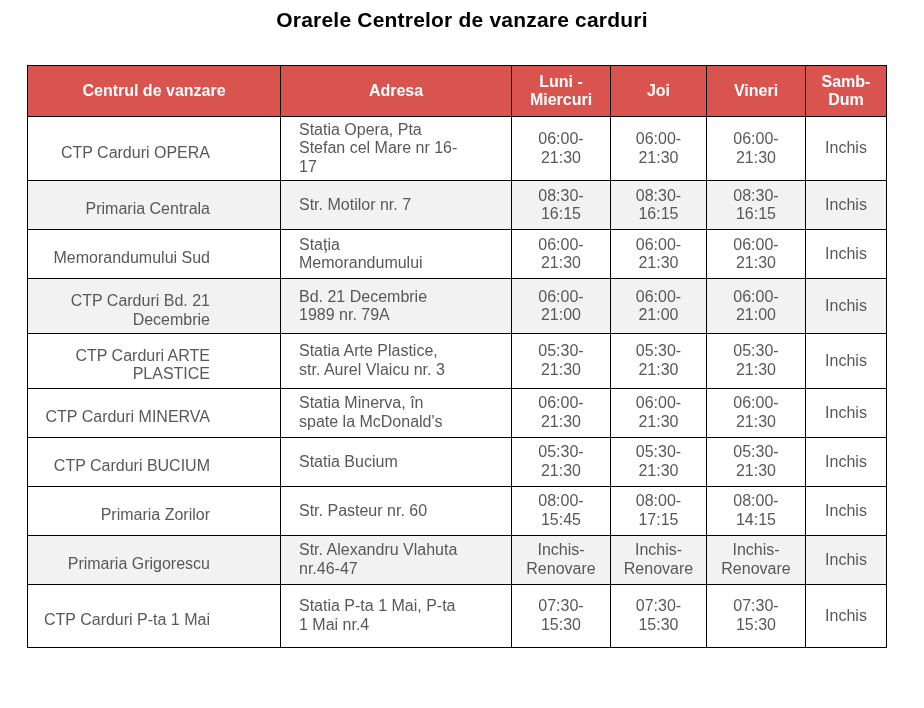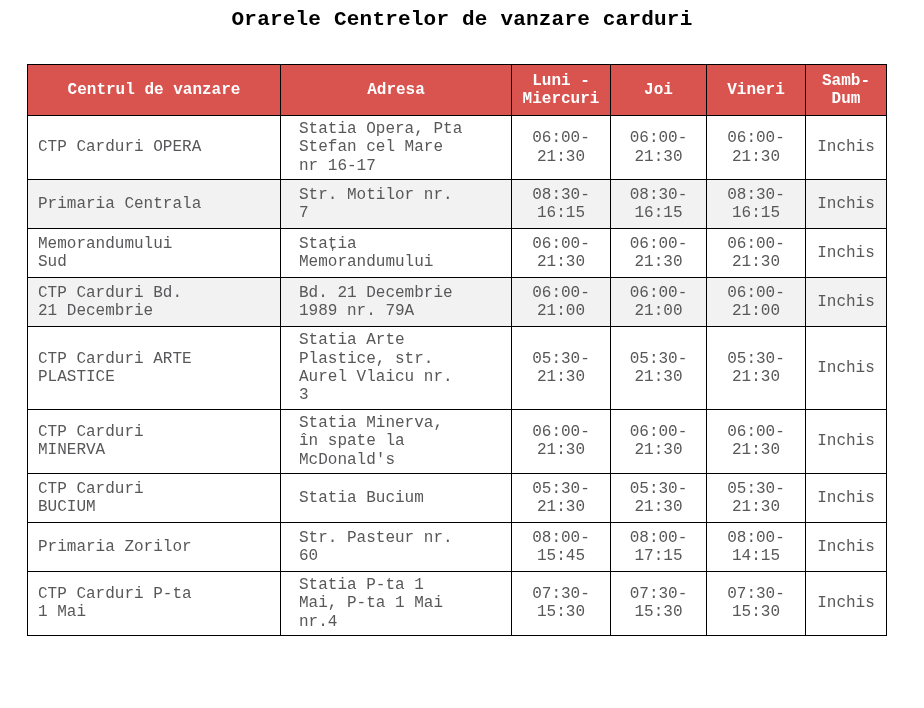--- a/index.html
+++ b/index.html
@@ -6,21 +6,20 @@
     margin: 0;
     padding: 0;
     background: #ffffff;
     font-family: "Liberation Sans", "DejaVu Sans", sans-serif;
   }
   .page {
     width: 889px;
     height: 708px;
     box-sizing: border-box;
     overflow: hidden;
-    font-family: Liberation Mono, monospace;
   }
   h1.page-title {
     margin: 8px 0 0 0;
     width: 924px;
     text-align: center;
     font-size: 21px;
     font-weight: bold;
     color: #000000;
     letter-spacing: 0.2px;
   }
@@ -48,21 +47,21 @@
   }
   tbody tr { height: 49px; }
   tbody tr:first-child { height: 50px; }
   tbody tr:last-child { height: 63px; }
   tbody td {
     color: var(--body-fg, #58585a);
     background: #ffffff;
   }
   tbody tr.shaded td { background: var(--shaded-bg, #f2f2f2); }
   
-  td.col-0 { text-align: left; padding: 4px 70px 4px 10px; margin-top: 18px; }
+  td.col-0 { text-align: right; padding: 13px 70px 4px 10px; margin-top: 18px; }
   td.col-1 { text-align: left; padding: 4px 48px 4px 18px; }
   td.col-2, td.col-3, td.col-4, td.col-5 {
     text-align: center;
     padding: 4px 8px;
   }
 </style>
 </head>
 <body>
 
 <div class="page">
@@ -145,20 +144,28 @@
           <td class="col-5">Inchis</td>
         </tr>
         <tr>
           <td class="col-0">Primaria Zorilor</td>
           <td class="col-1">Str. Pasteur nr. 60</td>
           <td class="col-2">08:00-15:45</td>
           <td class="col-3">08:00-17:15</td>
           <td class="col-4">08:00-14:15</td>
           <td class="col-5">Inchis</td>
         </tr>
+        <tr class="shaded">
+          <td class="col-0">Primaria Grigorescu</td>
+          <td class="col-1">Str. Alexandru Vlahuta nr.46-47</td>
+          <td class="col-2">Inchis-Renovare</td>
+          <td class="col-3">Inchis-Renovare</td>
+          <td class="col-4">Inchis-Renovare</td>
+          <td class="col-5">Inchis</td>
+        </tr>
         <tr>
           <td class="col-0">CTP Carduri P-ta 1 Mai</td>
           <td class="col-1">Statia P-ta 1 Mai, P-ta 1 Mai nr.4</td>
           <td class="col-2">07:30-15:30</td>
           <td class="col-3">07:30-15:30</td>
           <td class="col-4">07:30-15:30</td>
           <td class="col-5">Inchis</td>
         </tr>
       </tbody>
   </table>

